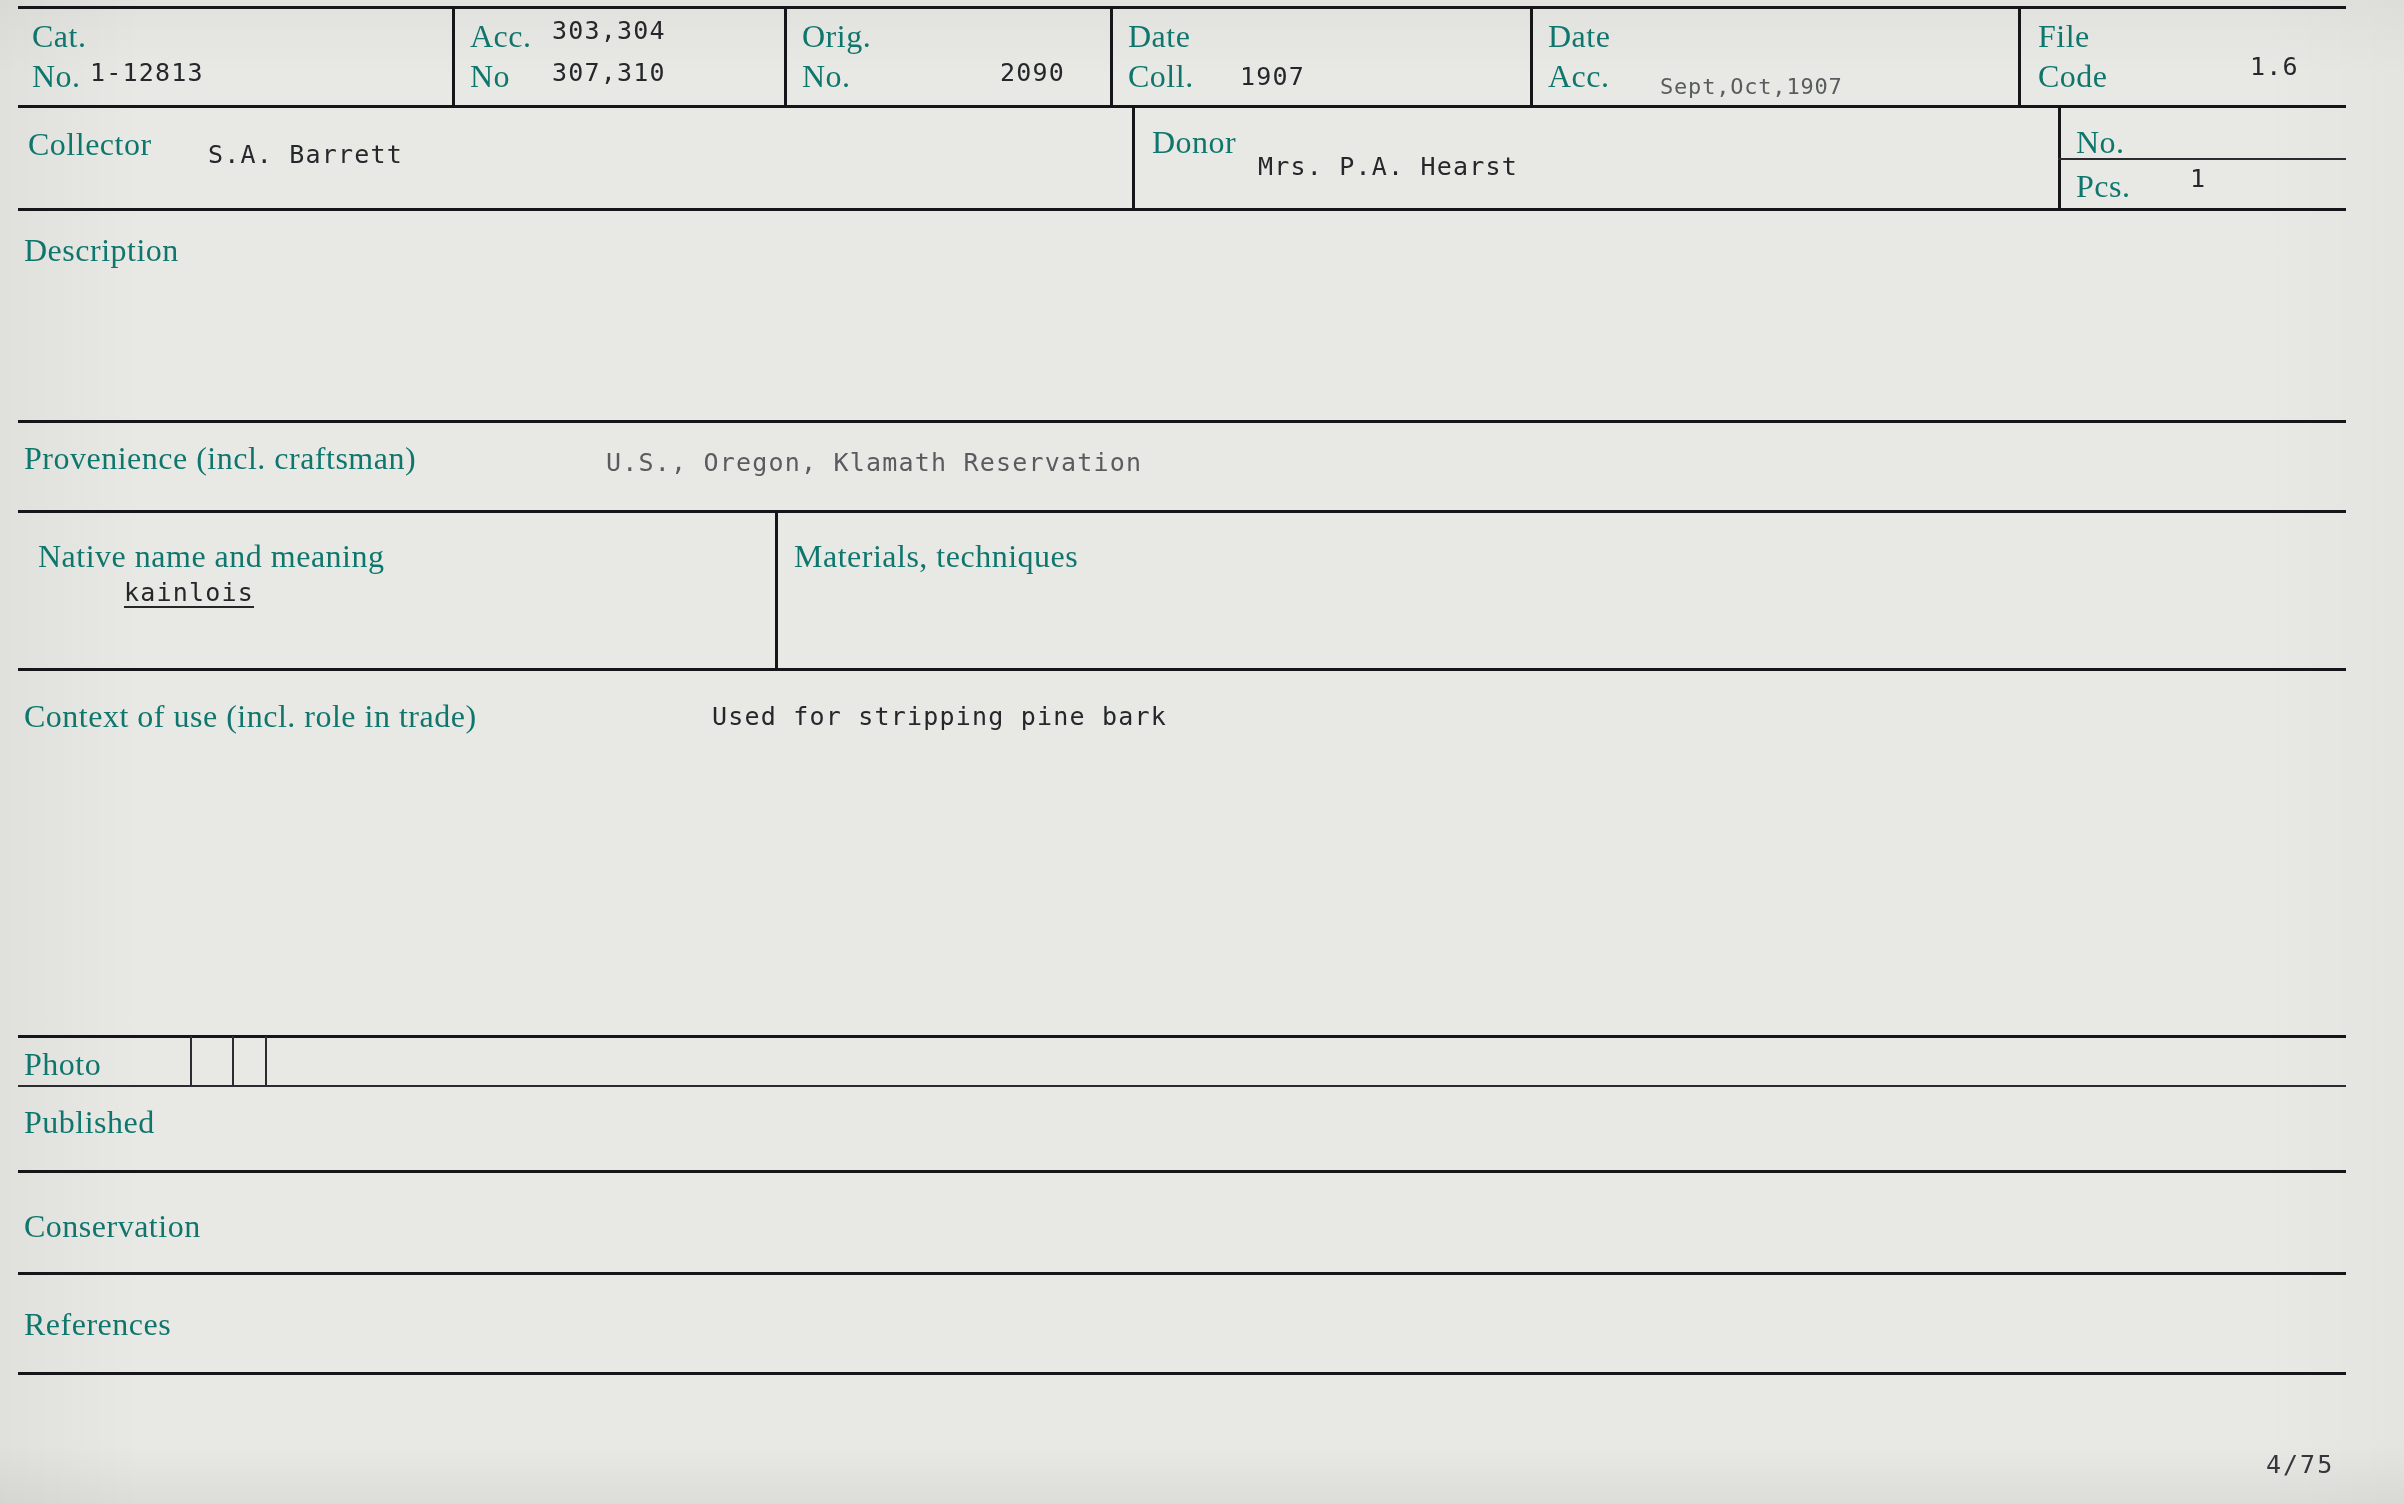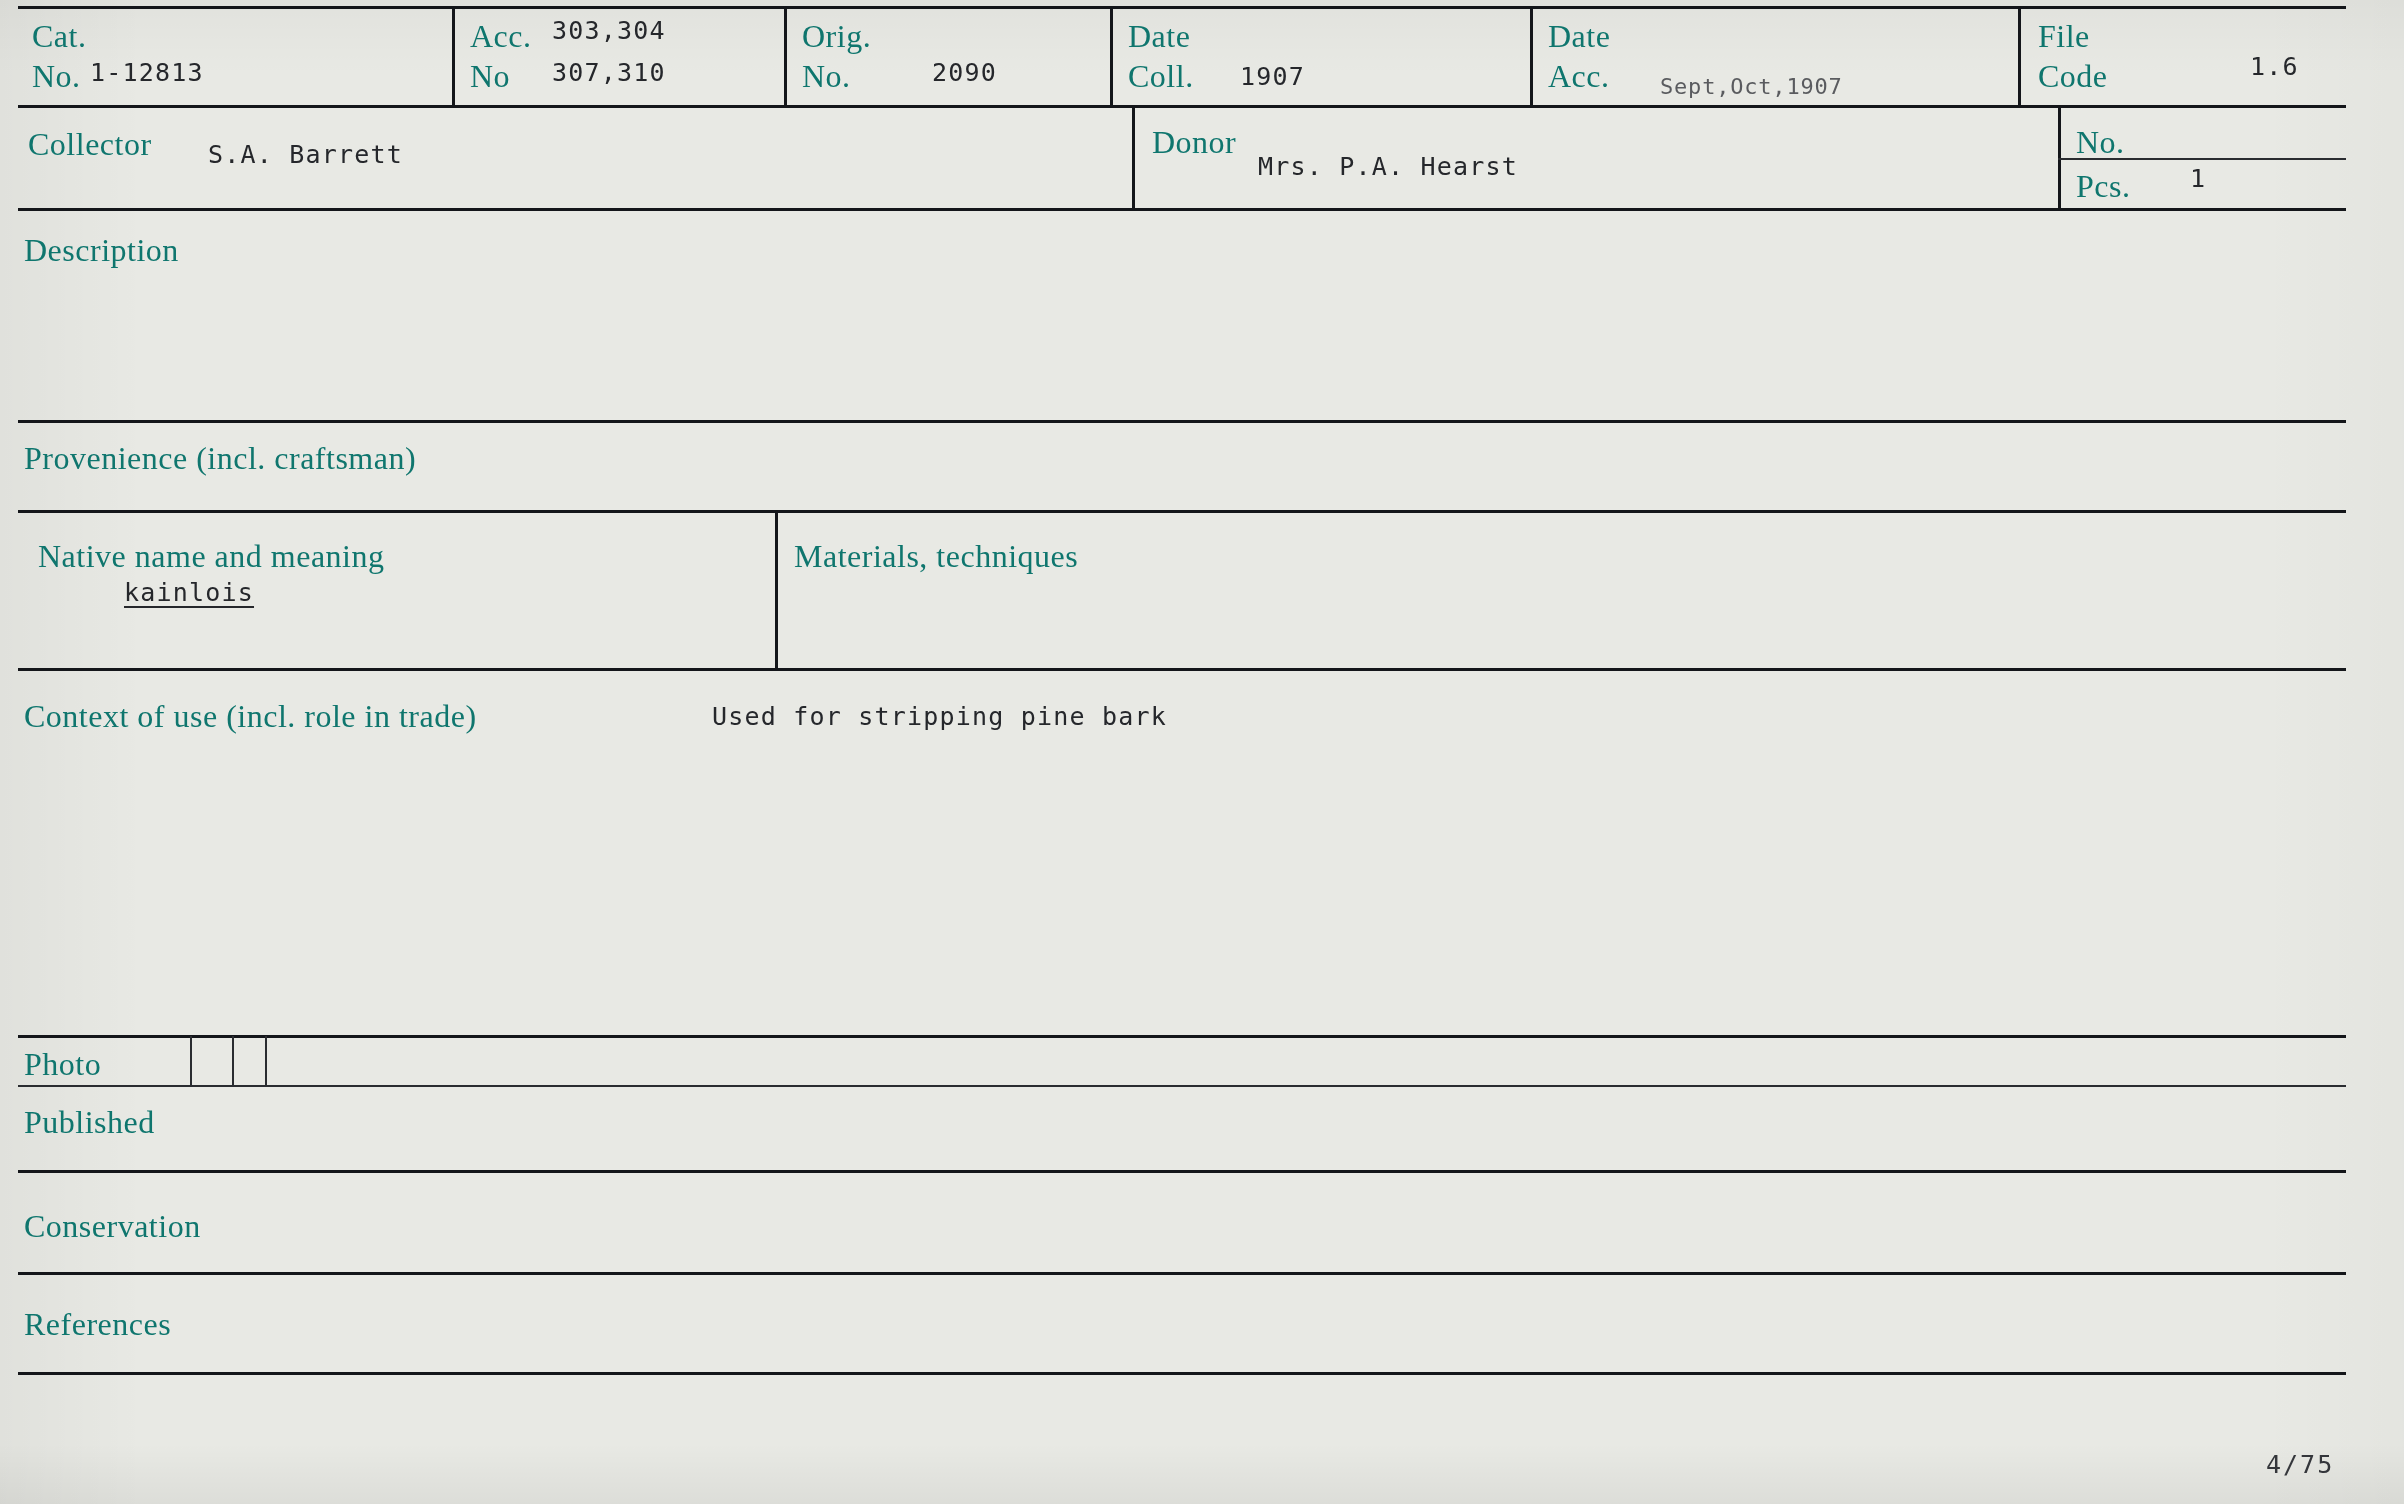--- a/index.html
+++ b/index.html
@@ -112,21 +112,21 @@
   <span class="lbl" style="left:32px; top:58px;">No.</span>
   <span class="tw" style="left:90px; top:58px;">1-12813</span>
 
   <span class="lbl" style="left:470px; top:18px;">Acc.</span>
   <span class="lbl" style="left:470px; top:58px;">No</span>
   <span class="tw" style="left:552px; top:16px;">303,304</span>
   <span class="tw" style="left:552px; top:58px;">307,310</span>
 
   <span class="lbl" style="left:802px; top:18px;">Orig.</span>
   <span class="lbl" style="left:802px; top:58px;">No.</span>
-  <span class="tw" style="left:932px; top:58px;">2090</span>
+  <span class="tw" style="left:1000px; top:58px;">2090</span>
 
   <span class="lbl" style="left:1128px; top:18px;">Date</span>
   <span class="lbl" style="left:1128px; top:58px;text-align:center;">Coll.</span>
   <span class="tw" style="left:1240px; top:62px;">1907</span>
 
   <span class="lbl" style="left:1548px; top:18px;">Date</span>
   <span class="lbl" style="left:1548px; top:58px;">Acc.</span>
   <span class="tw sm faint" style="left:1660px; top:66px;margin-top:8px;">Sept,Oct,1907</span>
 
   <span class="lbl" style="left:2038px; top:18px;">File</span>
@@ -139,20 +139,21 @@
   <span class="lbl" style="left:1152px; top:124px;">Donor</span>
   <span class="tw" style="left:1258px; top:152px;">Mrs. P.A. Hearst</span>
 
   <span class="lbl" style="left:2076px; top:124px;">No.</span>
   <span class="lbl" style="left:2076px; top:168px;">Pcs.</span>
   <span class="tw" style="left:2190px; top:164px;">1</span>
 
   <span class="lbl" style="left:24px; top:232px;">Description</span>
 
   <span class="lbl" style="left:24px; top:440px;">Provenience (incl. craftsman)</span>
+  <span class="tw faint" style="left:606px; top:448px;">U.S., Oregon, Klamath Reservation</span>
 
   <span class="lbl" style="left:38px; top:538px;">Native name and meaning</span>
   <span class="tw u" style="left:124px; top:578px;">kainlois</span>
 
   <span class="lbl" style="left:794px; top:538px;">Materials, techniques</span>
   <span class="tw" style="left:794px; top:582px;"></span>
 
   <span class="lbl" style="left:24px; top:698px;">Context of use (incl. role in trade)</span>
   <span class="tw" style="left:712px; top:702px;">Used for stripping pine bark</span>
 

